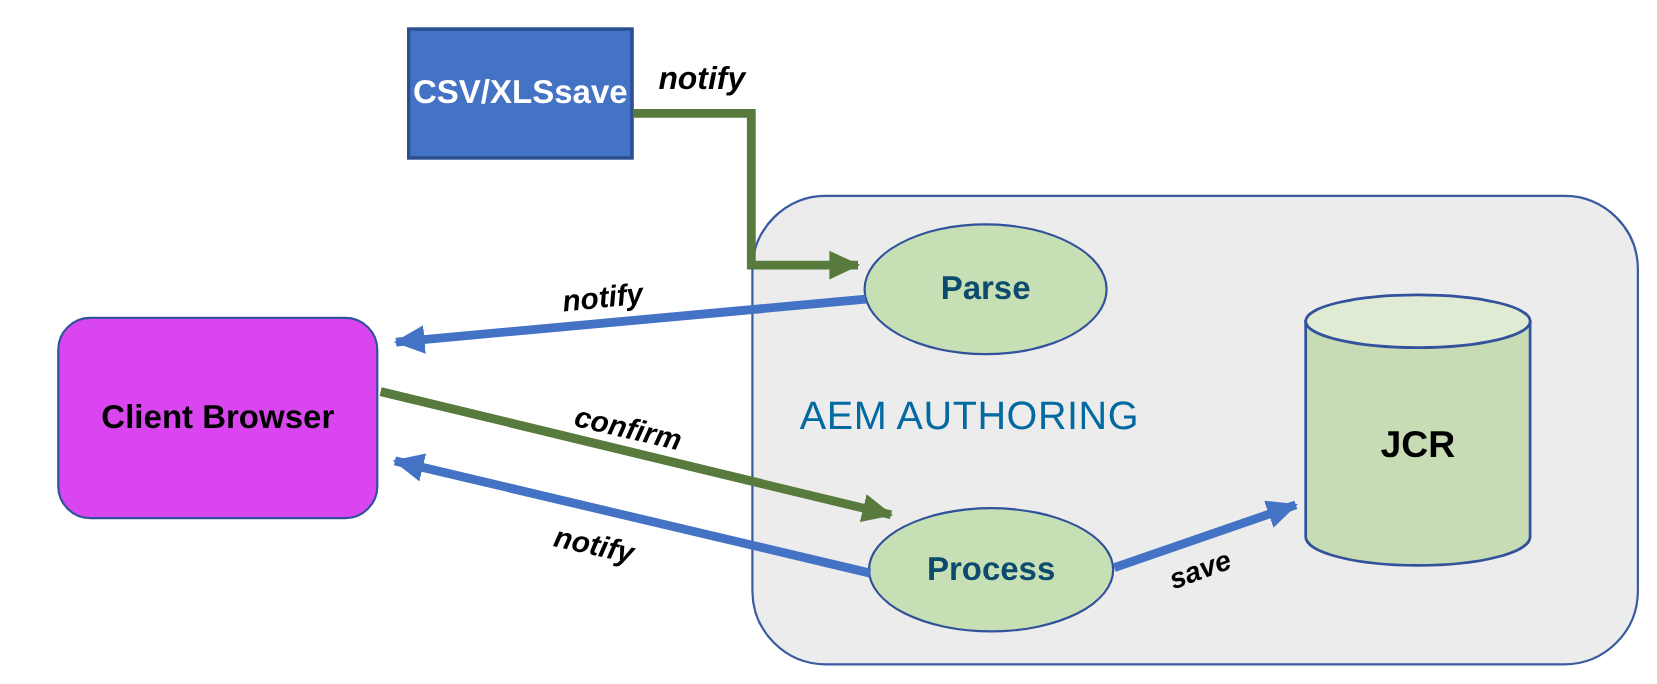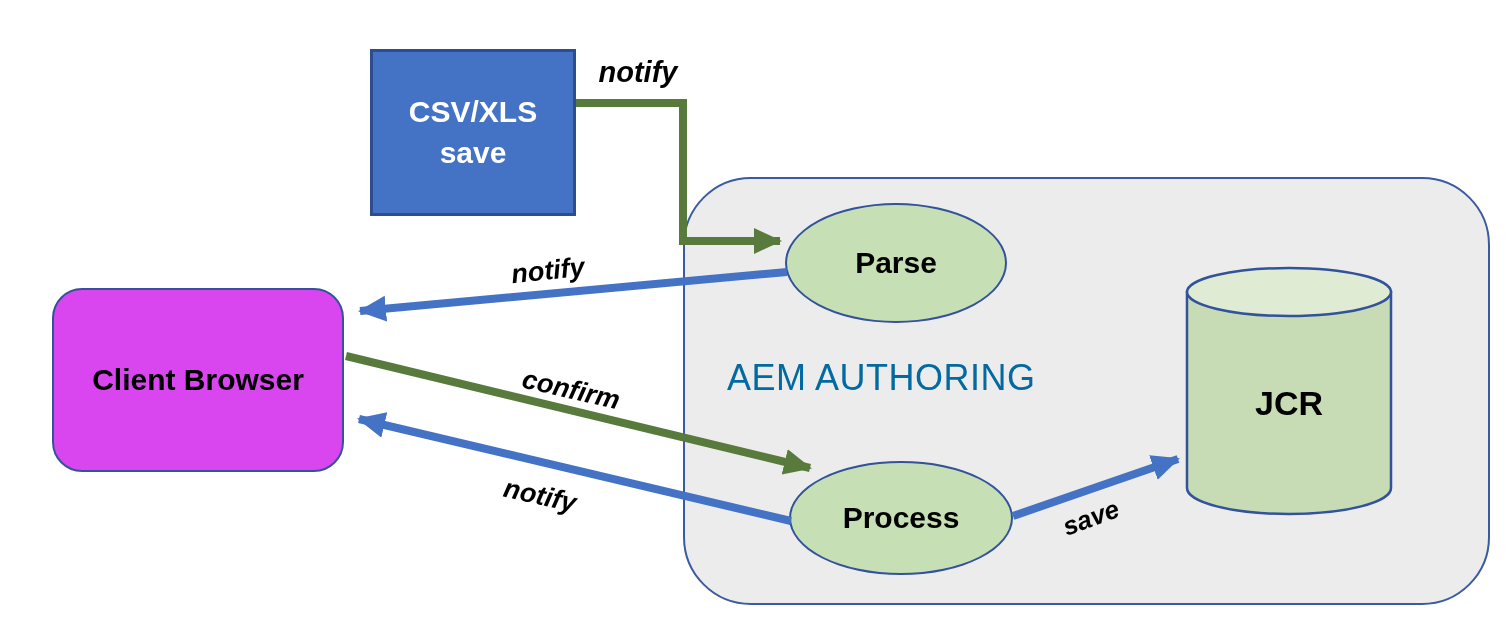--- a/index.html
+++ b/index.html
@@ -12,39 +12,39 @@
     position:absolute;left:683px;top:177px;width:807px;height:428px;
     background:#ECECEC;border:2px solid #3A5BA0;border-radius:68px;
     box-sizing:border-box;z-index:1;
   }
   .aem-label{
     position:absolute;left:727px;top:357px;z-index:4;
     font-size:36px;font-weight:400;letter-spacing:0.5px;color:#0369a1;
   }
   
   .csv-box{
-    position:absolute;left:370px;top:25px;width:206px;height:167px;
+    position:absolute;left:370px;top:25px;width:206px;height:120px;
     background:#4472C4;border:3px solid #2C4E8E;box-sizing:border-box;z-index:2;
-    display:flex;flex-direction:column;align-items:center;justify-content:center;
-    color:#fff;font-weight:700;font-size:30px;line-height:1.35;text-align:center;margin-top:24px;
+    display:flex;align-items:center;justify-content:center;
+    color:#fff;font-weight:700;font-size:30px;line-height:1.35;text-align:center;
   }
   
   .client-box{
     position:absolute;left:52px;top:288px;width:292px;height:184px;
     background:#d946ef;border:2.5px solid #32529B;border-radius:30px;
     box-sizing:border-box;z-index:2;
     display:flex;align-items:center;justify-content:center;
     font-weight:700;font-size:30px;color:#000;
   }
   
   .ellipse{
     position:absolute;border-radius:50%;
     background:#C6DFB5;border:2.5px solid #32529B;box-sizing:border-box;z-index:2;
     display:flex;align-items:center;justify-content:center;
-    font-weight:700;font-size:30px;color:#000000;
+    font-weight:700;font-size:30px;color:#0c4a6e;
   }
   .parse{left:785px;top:203px;width:222px;height:120px;}
   .process{left:789px;top:461px;width:224px;height:114px;}
   
   .jcr{position:absolute;left:1184px;top:265px;width:210px;height:252px;z-index:2;}
   .jcr text{font-family:"Liberation Sans",sans-serif;font-weight:700;font-size:34px;fill:#000;}
   
   .arrows{position:absolute;left:0;top:0;width:1506px;height:622px;z-index:3;pointer-events:none;}
   
   .edge-label{

